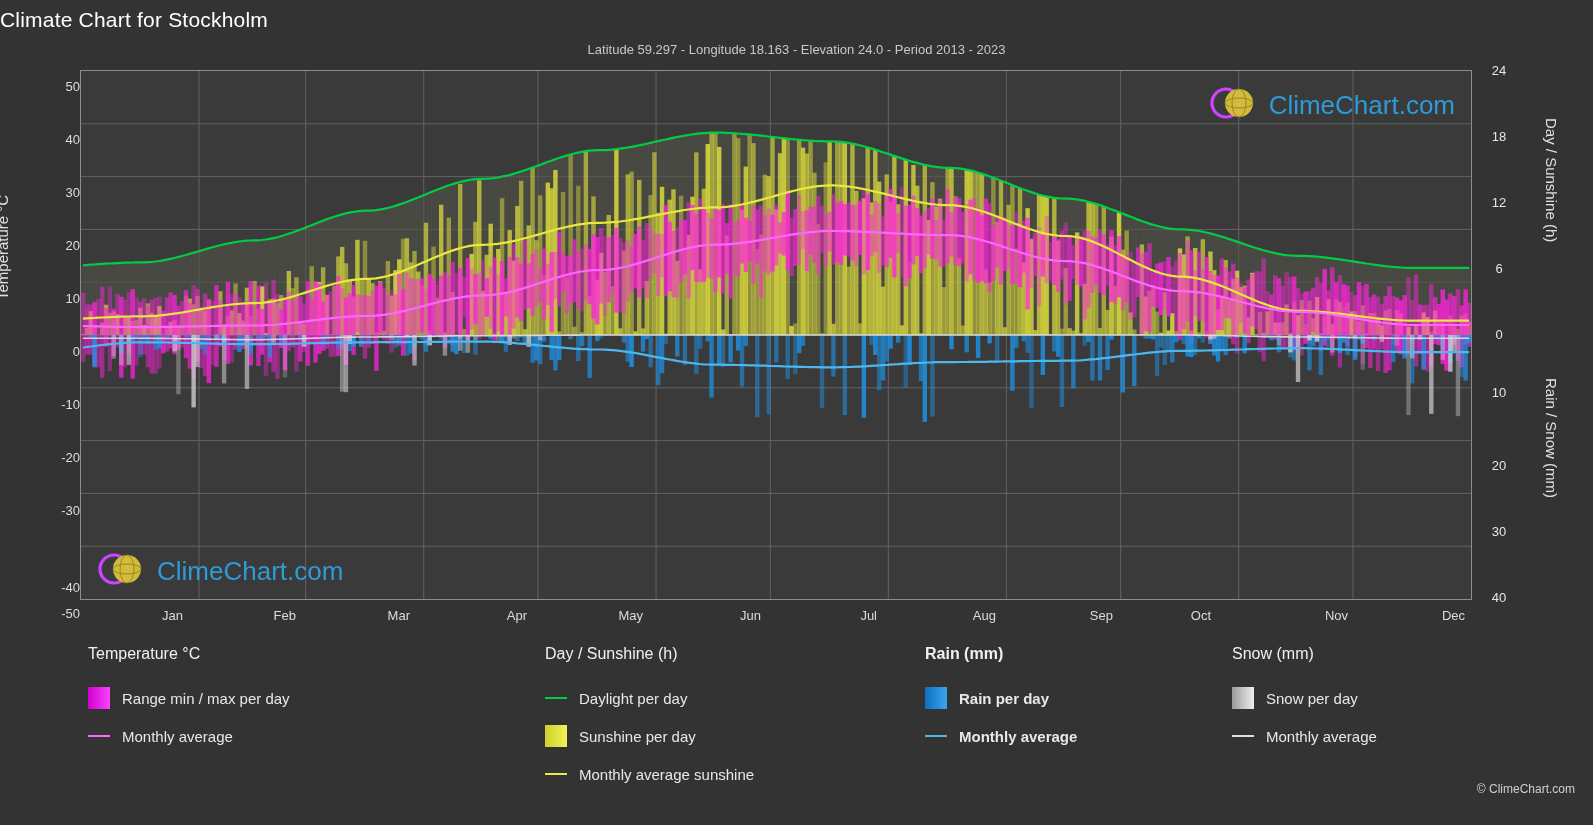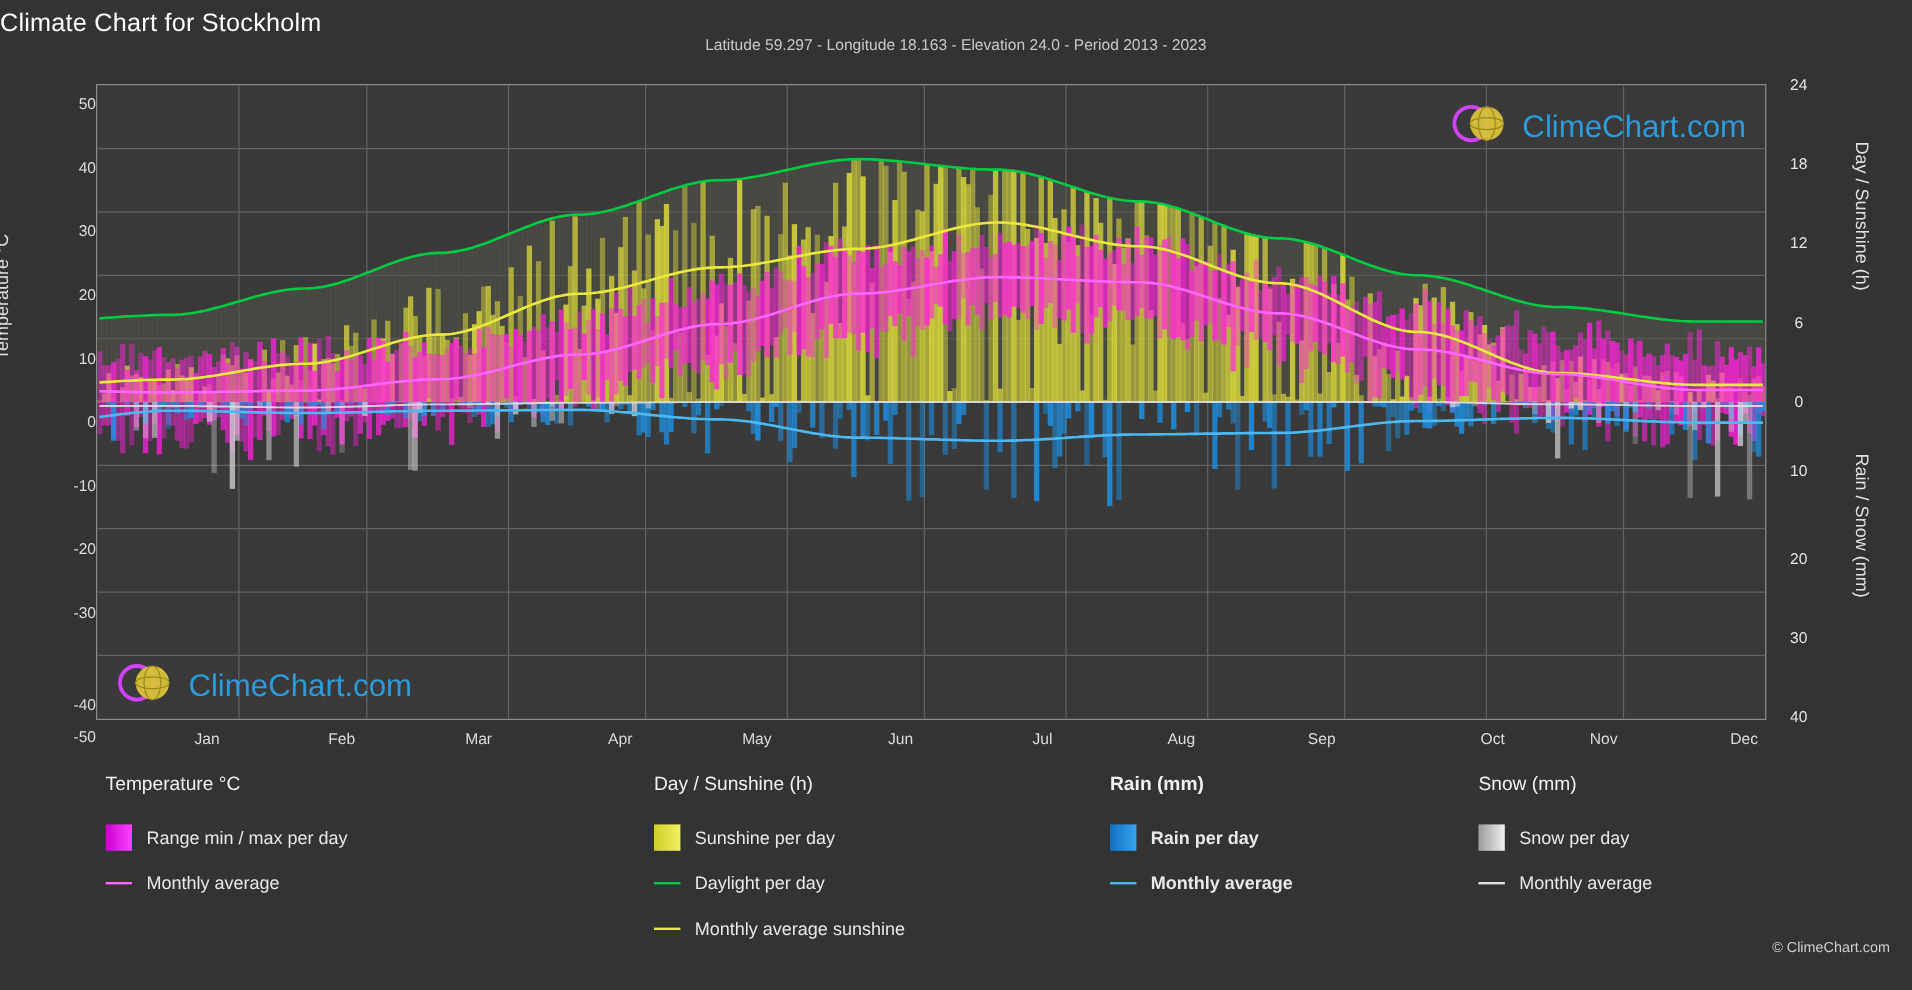--- a/index.html
+++ b/index.html
@@ -26,21 +26,21 @@
     top: 8px;
     width: 1593px;
     text-align: left;
     font-size: 21px;
     color: #ffffff;
     letter-spacing: 0.2px;
   }
   .subtitle {
     position: absolute;
     left: 0;
-    top: 30px;
+    top: 42px;
     width: 1593px;
     text-align: center;
     font-size: 13px;
     color: #c8c8c8;
   }
   
   #plot {
     position: absolute;
     left: 80px;
     top: 70px;
@@ -219,21 +219,21 @@
 
   <div class="xtick" style="left:103px">Jan</div>
   <div class="xtick" style="left:216px">Feb</div>
   <div class="xtick" style="left:330px">Mar</div>
   <div class="xtick" style="left:447px">Apr</div>
   <div class="xtick" style="left:563px">May</div>
   <div class="xtick" style="left:681px">Jun</div>
   <div class="xtick" style="left:797px">Jul</div>
   <div class="xtick" style="left:916px">Aug</div>
   <div class="xtick" style="left:1033px">Sep</div>
-  <div class="xtick" style="left:1174px">Oct</div>
+  <div class="xtick" style="left:1131px">Oct</div>
   <div class="xtick" style="left:1268px">Nov</div>
   <div class="xtick" style="left:1385px">Dec</div>
 
   <div id="plot">
     <svg id="plot-svg" width="1390" height="528" viewBox="0 0 1390 528" xmlns="http://www.w3.org/2000/svg">
       <defs>
         <clipPath id="plotclip">
             <rect x="0" y="0" width="1390" height="528"></rect>
           </clipPath>
       </defs>
@@ -1667,26 +1667,26 @@
       </div>
       <div class="legend-row">
         <span class="line-swatch" style="color:#ff66ff;"></span>
         <span class="legend-label">Monthly average</span>
       </div>
     </div>
 
     <div class="legend-col" style="left:545px; width:420px;">
       <div class="legend-head">Day / Sunshine (h)</div>
       <div class="legend-row">
+        <span class="line-swatch" style="color:#00cc44;"></span>
+        <span class="legend-label">Daylight per day</span>
+      </div>
+      <div class="legend-row">
         <span class="swatch" style="background:linear-gradient(to right,#cfcf28,#f2f25c);"></span>
         <span class="legend-label">Sunshine per day</span>
-      </div>
-      <div class="legend-row">
-        <span class="line-swatch" style="color:#00cc44;"></span>
-        <span class="legend-label">Daylight per day</span>
       </div>
       <div class="legend-row">
         <span class="line-swatch" style="color:#e8e840;"></span>
         <span class="legend-label">Monthly average sunshine</span>
       </div>
     </div>
 
     <div class="legend-col" style="left:925px; width:300px;font-weight:bold;">
       <div class="legend-head">Rain (mm)</div>
       <div class="legend-row">

